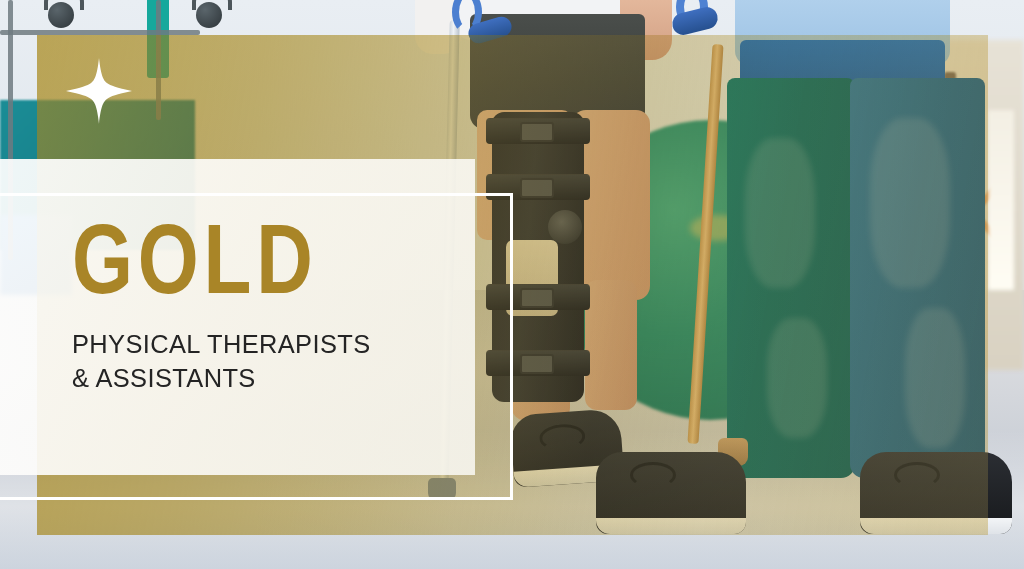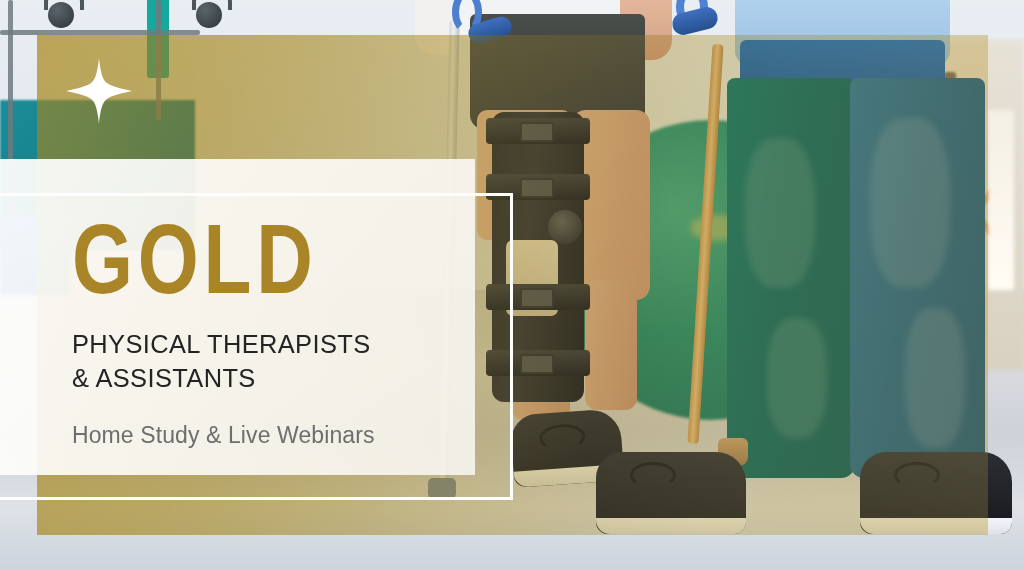--- a/index.html
+++ b/index.html
@@ -425,16 +425,15 @@
                C76 55 68 58 62 62 C57 66 53 72 50 100
                C47 72 43 66 38 62 C32 58 24 55 0 50
                C24 45 32 42 38 38 C43 34 47 28 50 0 Z" fill="#ffffff"></path>
     </svg>
   </div>
 
   <div class="text-block">
     <div class="headline">GOLD</div>
     <div class="subhead">PHYSICAL THERAPISTS
 &amp; ASSISTANTS</div>
-    <div class="tagline">Home Study &amp; Live Webinars</div>
   </div>
 
 </div>
 
 </body></html>

